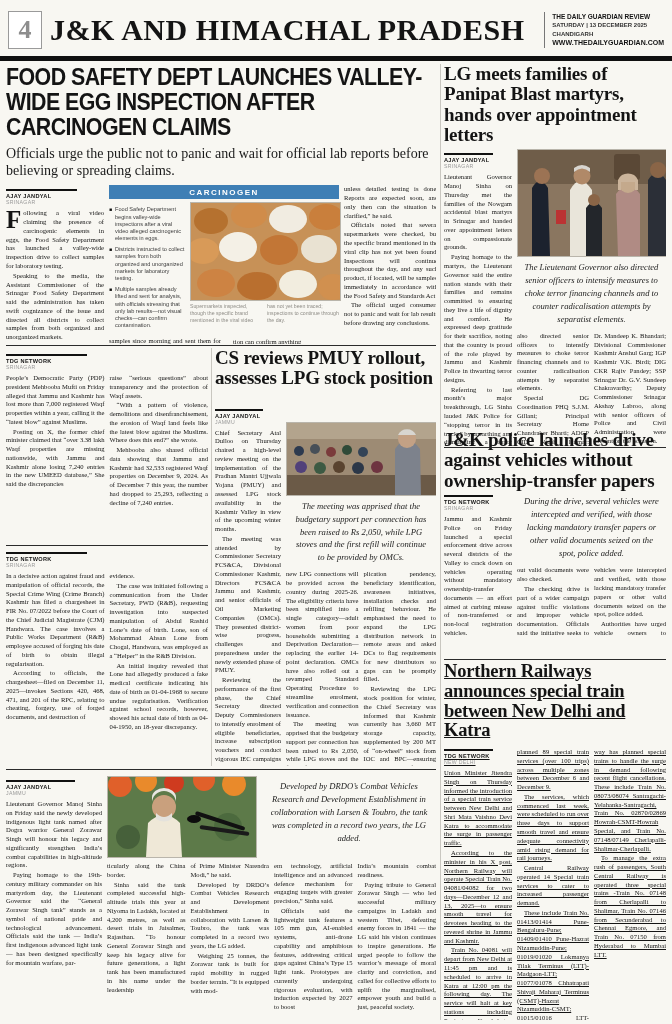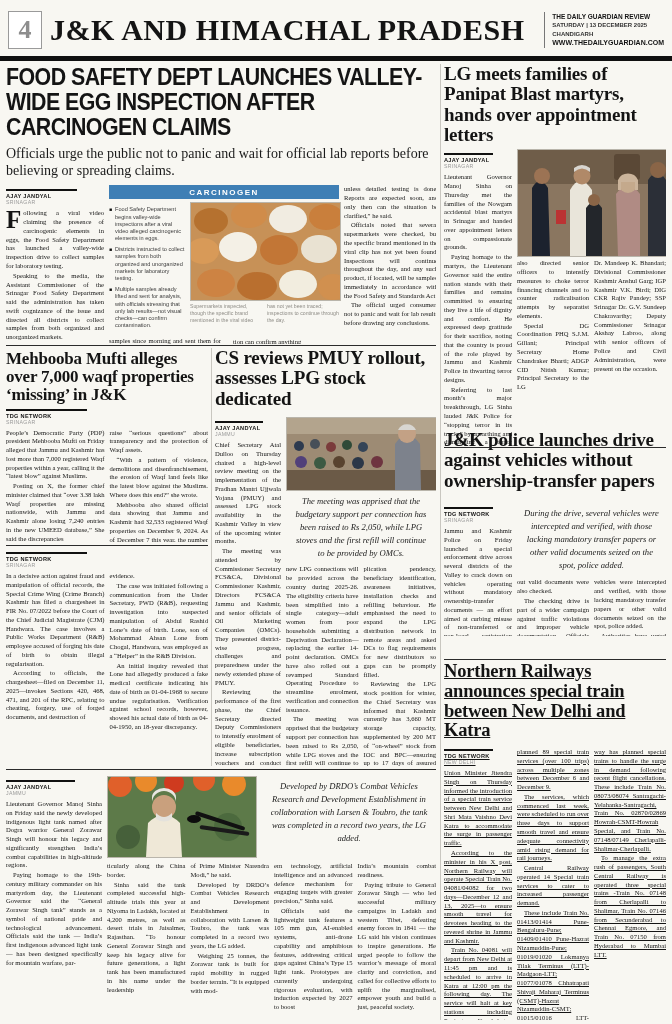--- a/index.html
+++ b/index.html
@@ -161,55 +161,55 @@
           <path d="M56,22 q8,-7 16,0 l0,-4 q-8,-6 -16,0 Z" fill="#d8d5cf"></path>
           <path d="M68,106 L68,58 Q76,46 84,58 L84,106 Z" fill="#23262b"></path>
           <circle cx="76" cy="50" r="6" fill="#8a6547"></circle>
           <path d="M100,106 L98,44 Q110,28 122,44 L122,106 Z" fill="#b08b84"></path>
           <circle cx="110" cy="34" r="9" fill="#c4a98c"></circle>
           <path d="M100,30 a11,11 0 0 1 20,0 l0,10 -3,0 0,-8 -14,0 0,8 -3,0 Z" fill="#cbb49b"></path>
           <path d="M130,106 L130,30 Q139,16 148,30 L149,106 Z" fill="#2b2f37"></path>
           <circle cx="140" cy="20" r="8" fill="#8a6547"></circle>
           <rect x="38" y="60" width="10" height="14" fill="#b33"></rect>
         </svg>
+        <div class="bigcap">The Lieutenant Governor also directed senior officers to intensify measures to choke terror financing channels and to counter radicalisation attempts by separatist elements.</div>
         <div class="cols" style="margin-top:2px;">
           <div class="col bt">
               <p>also directed senior officers to intensify measures to choke terror financing channels and to counter radicalisation attempts by separatist elements.</p>
               <p>Special DG Coordination PHQ S.J.M. Gillani; Principal Secretary Home Chandraker Bharti; ADGP CID Nitish Kumar; Principal Secretary to the LG</p>
             </div>
           <div class="col bt">
               <p>Dr. Mandeep K. Bhandari; Divisional Commissioner Kashmir Anshul Garg; IGP Kashmir V.K. Birdi; DIG CKR Rajiv Pandey; SSP Srinagar Dr. G.V. Sundeep Chakravarthy; Deputy Commissioner Srinagar Akshay Labroo, along with senior officers of Police and Civil Administration, were present on the occasion.</p>
             </div>
         </div>
       </div>
     </div>
   </div>
 
   <div class="art" style="left:6px;top:350px;width:202px;height:192px;">
-    <h2 class="hl" style="font-size:17px;">Mehbooba Mufti alleges over 7,000 waqf properties ‘missing’ in J&amp;K</h2>
     <div class="byline" style="width:40%;">
       <div class="by-name">TDG NETWORK</div>
       <div class="by-loc">SRINAGAR</div>
     </div>
     <div class="cols">
       <div class="col bt">
           <p>People’s Democratic Party (PDP) president Mehbooba Mufti on Friday alleged that Jammu and Kashmir has lost more than 7,000 registered Waqf properties within a year, calling it the “latest blow” against Muslims.</p>
           <p>Posting on X, the former chief minister claimed that “over 3.38 lakh Waqf properties are missing nationwide, with Jammu and Kashmir alone losing 7,240 entries in the new UMEED database,” She said the discrepancies</p>
         </div>
       <div class="col bt">
           <p>raise “serious questions” about transparency and the protection of Waqf assets.</p>
           <p>“With a pattern of violence, demolitions and disenfranchisement, the erosion of Waqf land feels like the latest blow against the Muslims. Where does this end?” she wrote.</p>
           <p>Mehbooba also shared official data showing that Jammu and Kashmir had 32,533 registered Waqf properties on December 9, 2024. As of December 7 this year, the number had dropped to 25,293, reflecting a decline of 7,240 entries.</p>
         </div>
     </div>
   </div>
 
   <div class="art" style="left:215px;top:348px;width:221px;height:418px;">
-    <h2 class="hl" style="font-size:19px;">CS reviews PMUY rollout, assesses LPG stock dedicated</h2>
-    <div class="cols" style="margin-top:8px;">
+    <h2 class="hl" style="font-size:19px;">CS reviews PMUY rollout, assesses LPG stock position</h2>
+    <div class="cols" style="margin-top:16px;align-items:center;">
       <div style="width:66px;flex:none;">
         <div class="byline">
           <div class="by-name">AJAY JANDYAL</div>
           <div class="by-loc">JAMMU</div>
         </div>
         <div class="bt">
             <p>Chief Secretary Atal Dulloo on Thursday chaired a high-level review meeting on the implementation of the Pradhan Mantri Ujjwala Yojana (PMUY) and assessed LPG stock availability in the Kashmir Valley in view of the upcoming winter months.</p>
             <p>The meeting was attended by Commissioner Secretary FCS&amp;CA, Divisional Commissioner Kashmir, Directors FCS&amp;CA Jammu and Kashmir, and senior officials of Oil Marketing Companies (OMCs). They presented district-wise progress, challenges and preparedness under the newly extended phase of PMUY.</p>
             <p>Reviewing the performance of the first phase, the Chief Secretary directed Deputy Commissioners to intensify enrolment of eligible beneficiaries, increase subscription vouchers and conduct vigorous IEC campaigns to raise awareness about e-KYC and Aadhaar seeding. He underscored that e-KYC completion is crucial in line with the latest Ministry of Petroleum &amp; Natural Gas (MoPNG) directive, under which targeted subsidies will be released only after e-KYC verification.</p>
           </div>
@@ -243,21 +243,21 @@
               <p>plication pendency, beneficiary identification, awareness initiatives, installation checks and refilling behaviour. He emphasised the need to expand the LPG distribution network in remote areas and asked DCs to flag requirements for new distributors so gaps can be promptly filled.</p>
               <p>Reviewing the LPG stock position for winter, the Chief Secretary was informed that Kashmir currently has 3,660 MT storage capacity, supplemented by 200 MT of “on-wheel” stock from IOC and BPC—ensuring up to 17 days of assured supply once fully replenished. HPCL’s Pampore plant has deployed 212 dedicated tank trucks, while a multi-source supply chain from Bhatinda, Loni/Bahadurgarh, Jammu and Kandla is underway.</p>
             </div>
         </div>
       </div>
     </div>
   </div>
 
   <div class="art" style="left:444px;top:430px;width:222px;height:206px;">
     <h2 class="hl" style="font-size:19px;">J&amp;K police launches drive against vehicles without ownership-transfer papers</h2>
-    <div class="cols" style="margin-top:12px;">
+    <div class="cols" style="margin-top:0;">
       <div style="width:68px;flex:none;">
         <div class="byline">
           <div class="by-name">TDG NETWORK</div>
           <div class="by-loc">SRINAGAR</div>
         </div>
         <div class="bt">
             <p>Jammu and Kashmir Police on Friday launched a special enforcement drive across several districts of the Valley to crack down on vehicles operating without mandatory ownership-transfer documents — an effort aimed at curbing misuse of non-transferred or non-local registration vehicles.</p>
           </div>
       </div>
       <div style="width:149px;flex:none;">

